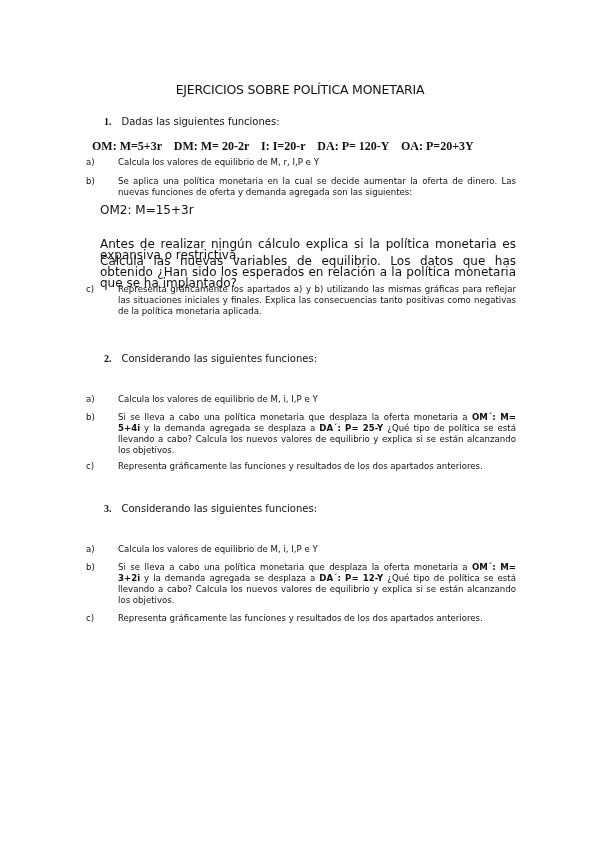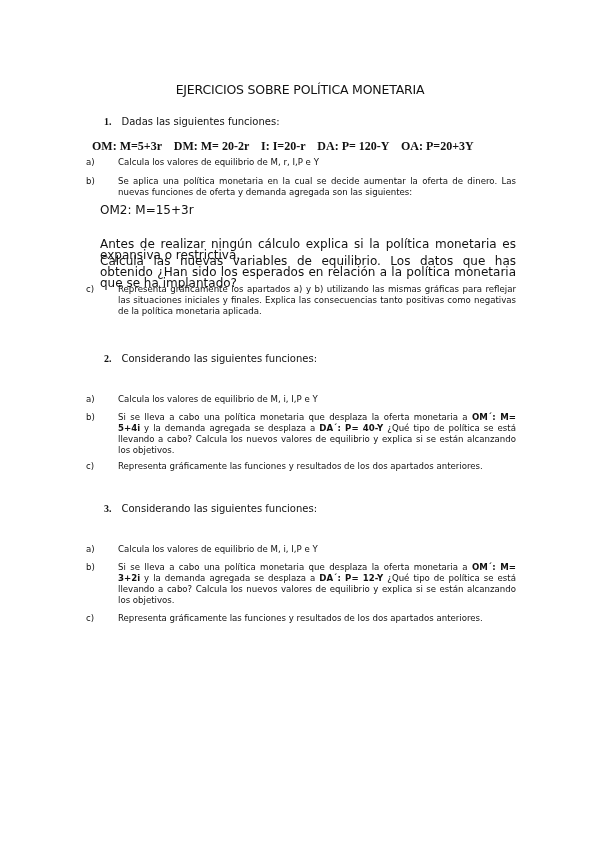--- a/index.html
+++ b/index.html
@@ -50,21 +50,21 @@
 
   <div class="qhead" style="top:353px">
     <span class="num">2.</span><span>Considerando las siguientes funciones:</span>
   </div>
   <div class="item" style="top:394px">
     <span class="lbl">a)</span>
     <div class="txt">Calcula los valores de equilibrio de M, i, I,P e Y</div>
   </div>
   <div class="item" style="top:412px">
     <span class="lbl">b)</span>
-    <div class="txt"><span>Si se lleva a cabo una política monetaria que desplaza la oferta monetaria a </span><b class="inl">OM´: M= 5+4i</b><span> y la demanda agregada se desplaza a </span><b class="inl">DA´: P= 40-Y</b><span> ¿Qué tipo de política se está llevando a cabo?  Calcula los nuevos valores de equilibrio y explica si se están alcanzando los objetivos.</span></div>
+    <div class="txt"><span>Si se lleva a cabo una política monetaria que desplaza la oferta monetaria a </span><b class="inl">OM´: M= 5+4i</b><span> y la demanda agregada se desplaza a </span><b class="inl">DA´: P= 25-Y</b><span> ¿Qué tipo de política se está llevando a cabo?  Calcula los nuevos valores de equilibrio y explica si se están alcanzando los objetivos.</span></div>
   </div>
   <div class="item" style="top:461px">
     <span class="lbl">c)</span>
     <div class="txt">Representa gráficamente las funciones y resultados de los dos apartados anteriores.</div>
   </div>
 
   <div class="qhead" style="top:503px">
     <span class="num">3.</span><span>Considerando las siguientes funciones:</span>
   </div>
   <div class="item" style="top:544px">

